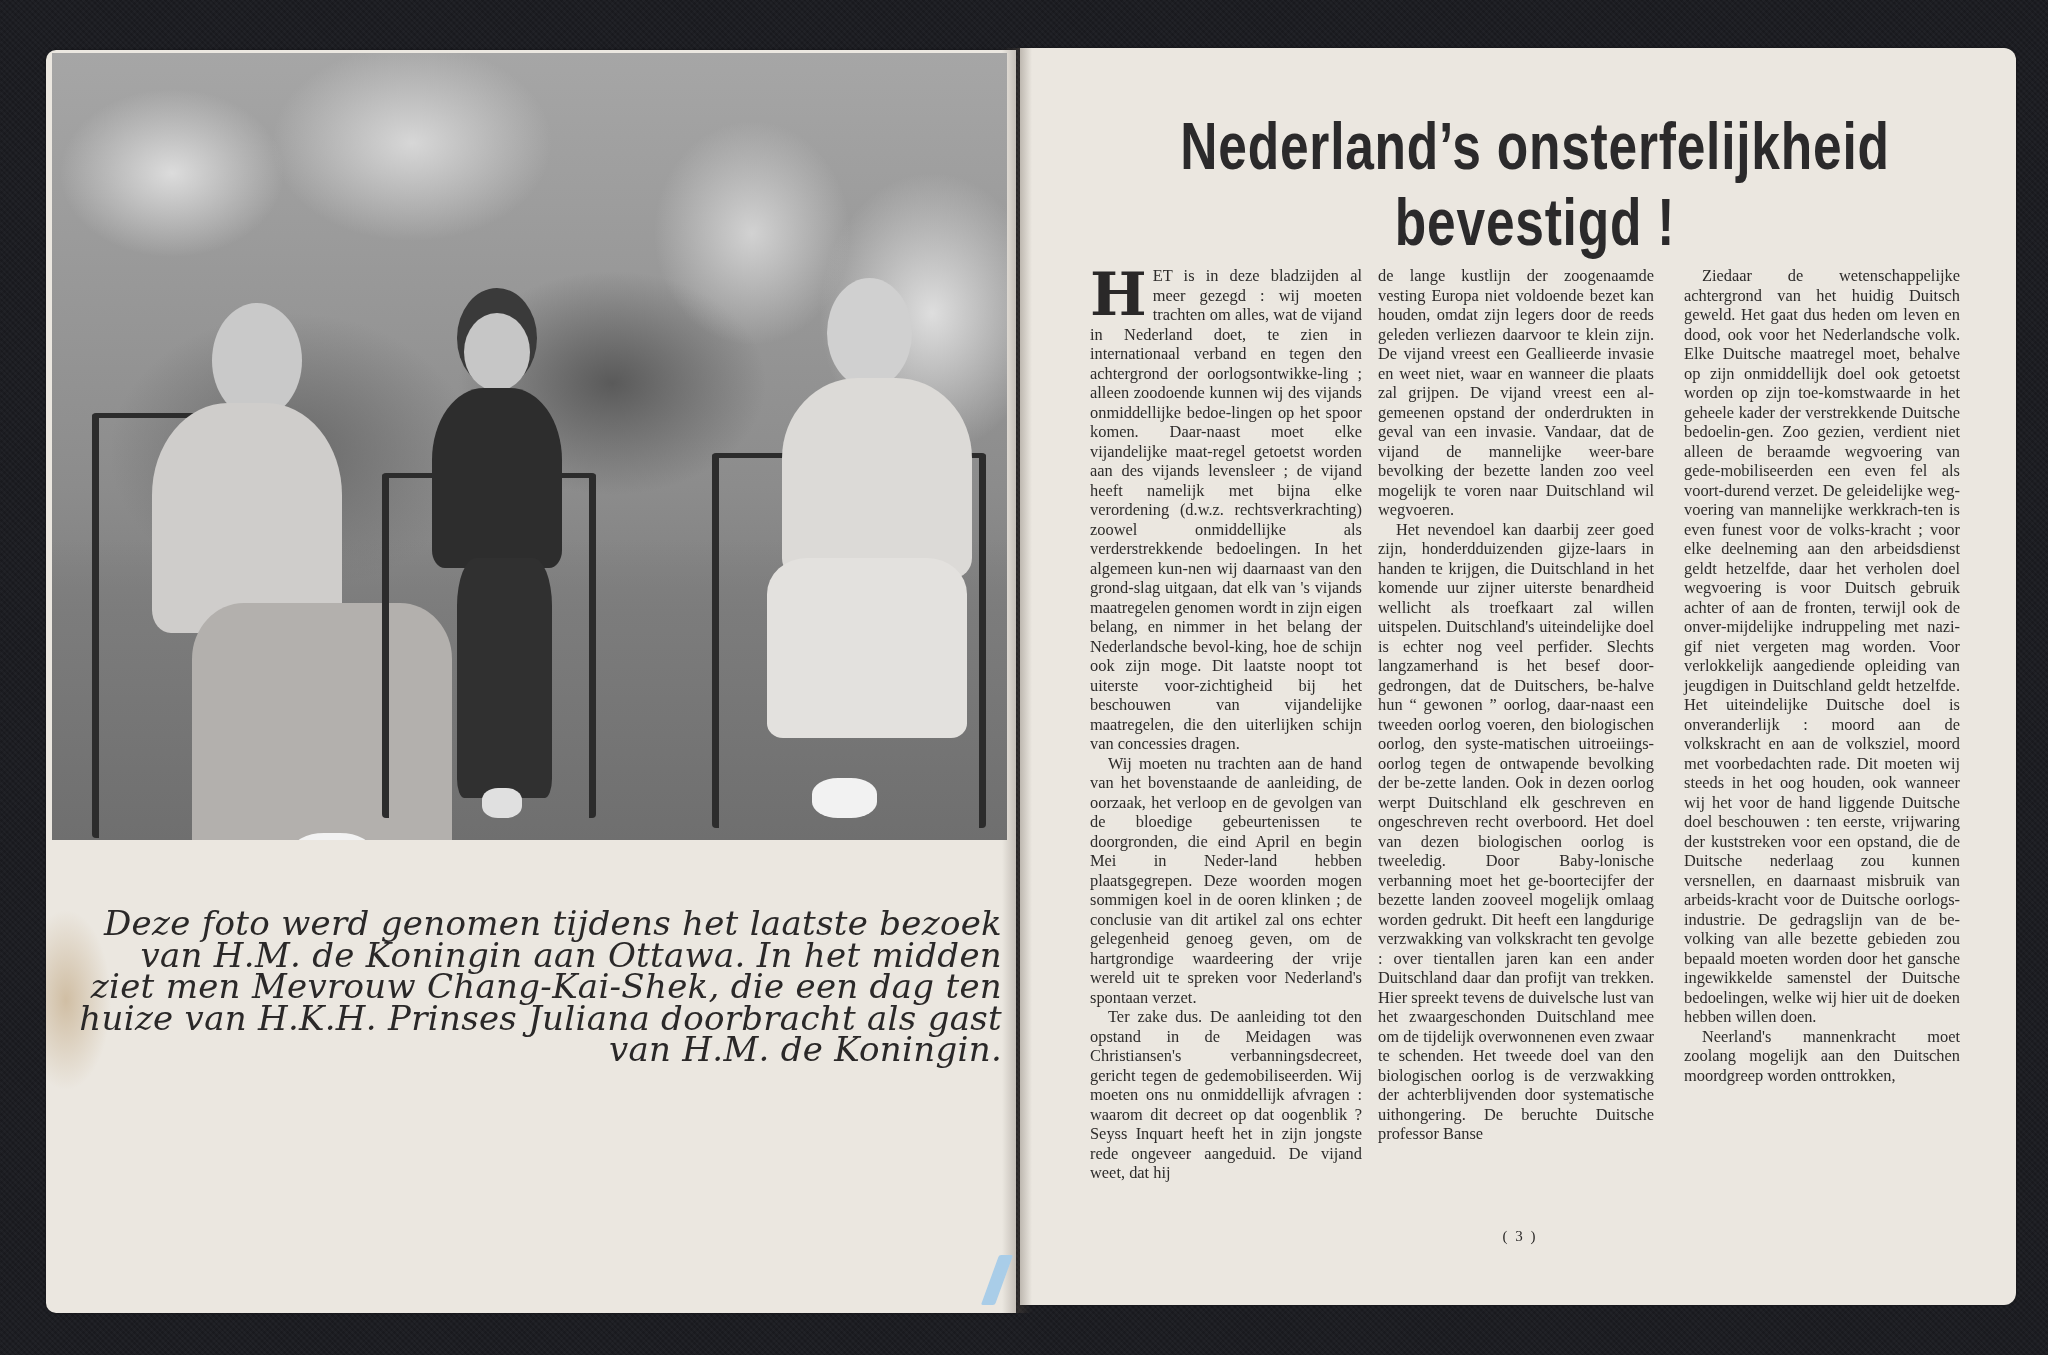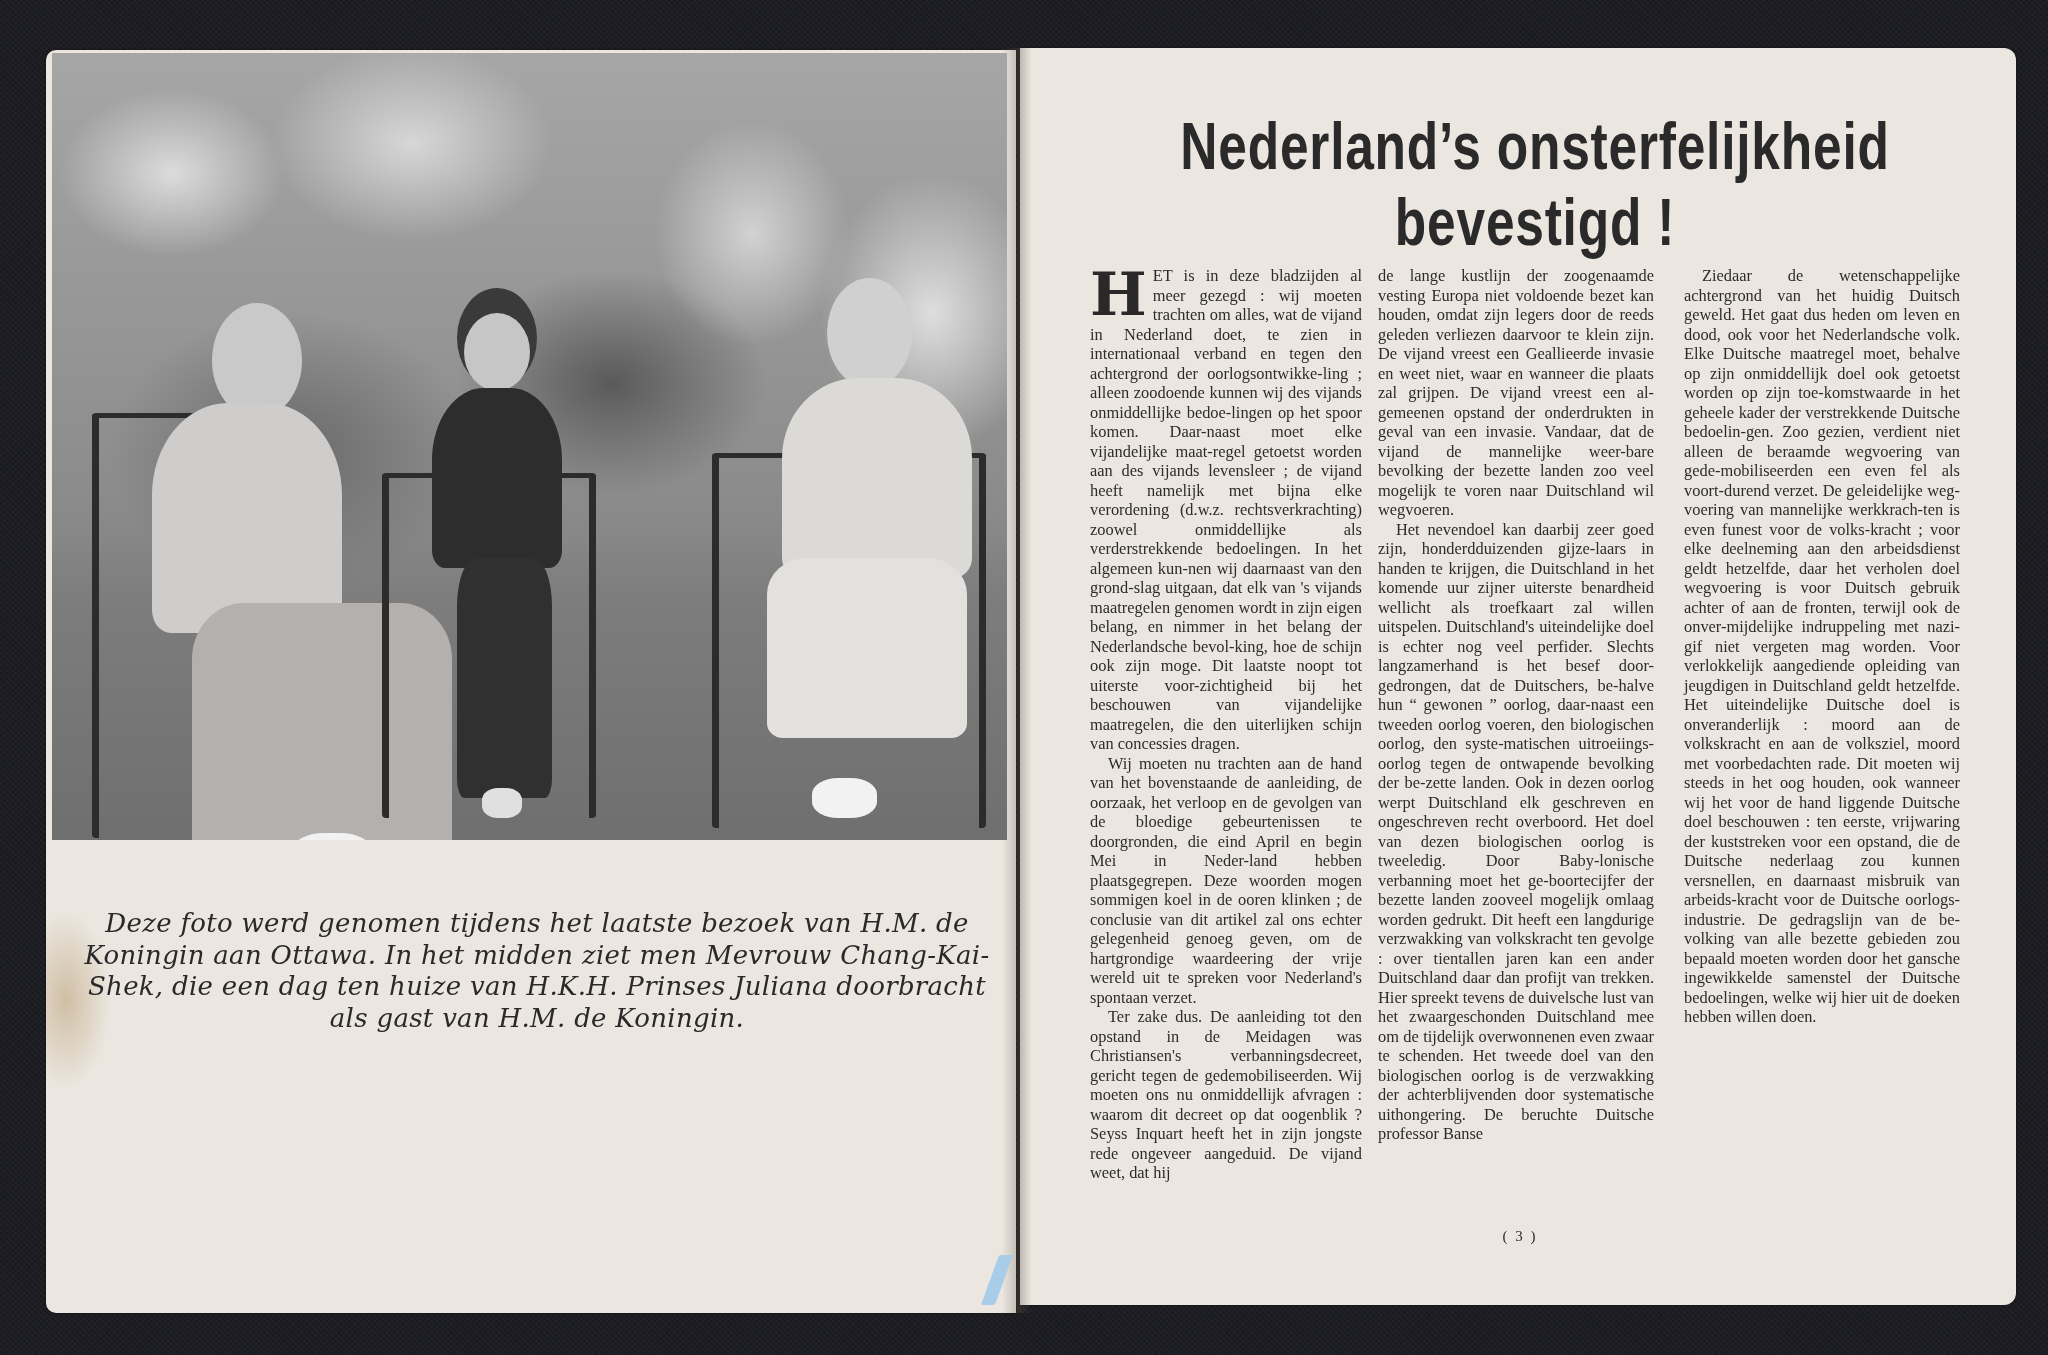--- a/index.html
+++ b/index.html
@@ -42,22 +42,22 @@
   .person { position:absolute; }
   .person .head { position:absolute; border-radius:50%; }
   .person .body { position:absolute; border-radius:40% 40% 10% 10%; }
   .person .skirt { position:absolute; border-radius:20% 20% 8% 8%; }
   .person .shoe { position:absolute; background:#f2f2f2; border-radius:40%; }
   .chair { position:absolute; border:7px solid #2c2c2c; border-radius:4px; border-top-width:5px; border-bottom:none; }
 
   
   .caption {
     position:absolute; left:72px; top:908px; width:930px;
-    font-family:"DejaVu Serif", serif; font-style:italic; font-size:26px; line-height:31.5px;
-    color:#2a2828; text-align:center; letter-spacing:0.3px;
+    font-family:"DejaVu Serif", serif; font-style:italic; font-size:34px; line-height:31.5px;
+    color:#2a2828; text-align:right; letter-spacing:0.3px;
   }
   .stain {
     position:absolute; left:46px; top:900px; width:90px; height:200px;
     background:radial-gradient(ellipse 45px 90px at 20px 100px, rgba(175,140,90,0.45), rgba(175,140,90,0));
   }
 
   
   .headline {
     position:absolute; left:1060px; top:108px; width:950px; text-align:center;
     font-family:"Liberation Sans", sans-serif; font-weight:bold; color:#2b2a2b;
@@ -138,15 +138,16 @@
   <p>Ter zake dus. De aanleiding tot den opstand in de Meidagen was Christiansen's verbanningsdecreet, gericht tegen de gedemobiliseerden. Wij moeten ons nu onmiddellijk afvragen : waarom dit decreet op dat oogenblik ? Seyss Inquart heeft het in zijn jongste rede ongeveer aangeduid. De vijand weet, dat hij</p>
 </div>
 
 <div class="col" id="col2">
   <p class="first">de lange kustlijn der zoogenaamde vesting Europa niet voldoende bezet kan houden, omdat zijn legers door de reeds geleden verliezen daarvoor te klein zijn. De vijand vreest een Geallieerde invasie en weet niet, waar en wanneer die plaats zal grijpen. De vijand vreest een al-gemeenen opstand der onderdrukten in geval van een invasie. Vandaar, dat de vijand de mannelijke weer-bare bevolking der bezette landen zoo veel mogelijk te voren naar Duitschland wil wegvoeren.</p>
   <p>Het nevendoel kan daarbij zeer goed zijn, honderdduizenden gijze-laars in handen te krijgen, die Duitschland in het komende uur zijner uiterste benardheid wellicht als troefkaart zal willen uitspelen. Duitschland's uiteindelijke doel is echter nog veel perfider. Slechts langzamerhand is het besef door-gedrongen, dat de Duitschers, be-halve hun “ gewonen ” oorlog, daar-naast een tweeden oorlog voeren, den biologischen oorlog, den syste-matischen uitroeiings-oorlog tegen de ontwapende bevolking der be-zette landen. Ook in dezen oorlog werpt Duitschland elk geschreven en ongeschreven recht overboord. Het doel van dezen biologischen oorlog is tweeledig. Door Baby-lonische verbanning moet het ge-boortecijfer der bezette landen zooveel mogelijk omlaag worden gedrukt. Dit heeft een langdurige verzwakking van volkskracht ten gevolge : over tientallen jaren kan een ander Duitschland daar dan profijt van trekken. Hier spreekt tevens de duivelsche lust van het zwaargeschonden Duitschland mee om de tijdelijk overwonnenen even zwaar te schenden. Het tweede doel van den biologischen oorlog is de verzwakking der achterblijvenden door systematische uithongering. De beruchte Duitsche professor Banse</p>
 </div>
 
 <div class="col" id="col3">
   <p>Ziedaar de wetenschappelijke achtergrond van het huidig Duitsch geweld. Het gaat dus heden om leven en dood, ook voor het Nederlandsche volk. Elke Duitsche maatregel moet, behalve op zijn onmiddellijk doel ook getoetst worden op zijn toe-komstwaarde in het geheele kader der verstrekkende Duitsche bedoelin-gen. Zoo gezien, verdient niet alleen de beraamde wegvoering van gede-mobiliseerden een even fel als voort-durend verzet. De geleidelijke weg-voering van mannelijke werkkrach-ten is even funest voor de volks-kracht ; voor elke deelneming aan den arbeidsdienst geldt hetzelfde, daar het verholen doel wegvoering is voor Duitsch gebruik achter of aan de fronten, terwijl ook de onver-mijdelijke indruppeling met nazi-gif niet vergeten mag worden. Voor verlokkelijk aangediende opleiding van jeugdigen in Duitschland geldt hetzelfde. Het uiteindelijke Duitsche doel is onveranderlijk : moord aan de volkskracht en aan de volksziel, moord met voorbedachten rade. Dit moeten wij steeds in het oog houden, ook wanneer wij het voor de hand liggende Duitsche doel beschouwen : ten eerste, vrijwaring der kuststreken voor een opstand, die de Duitsche nederlaag zou kunnen versnellen, en daarnaast misbruik van arbeids-kracht voor de Duitsche oorlogs-industrie. De gedragslijn van de be-volking van alle bezette gebieden zou bepaald moeten worden door het gansche ingewikkelde samenstel der Duitsche bedoelingen, welke wij hier uit de doeken hebben willen doen.</p>
+  <p>Neerland's mannenkracht moet zoolang mogelijk aan den Duitschen moordgreep worden onttrokken,</p>
 </div>
 
 <div class="pagenum">( 3 )</div>
 
 </body></html>

